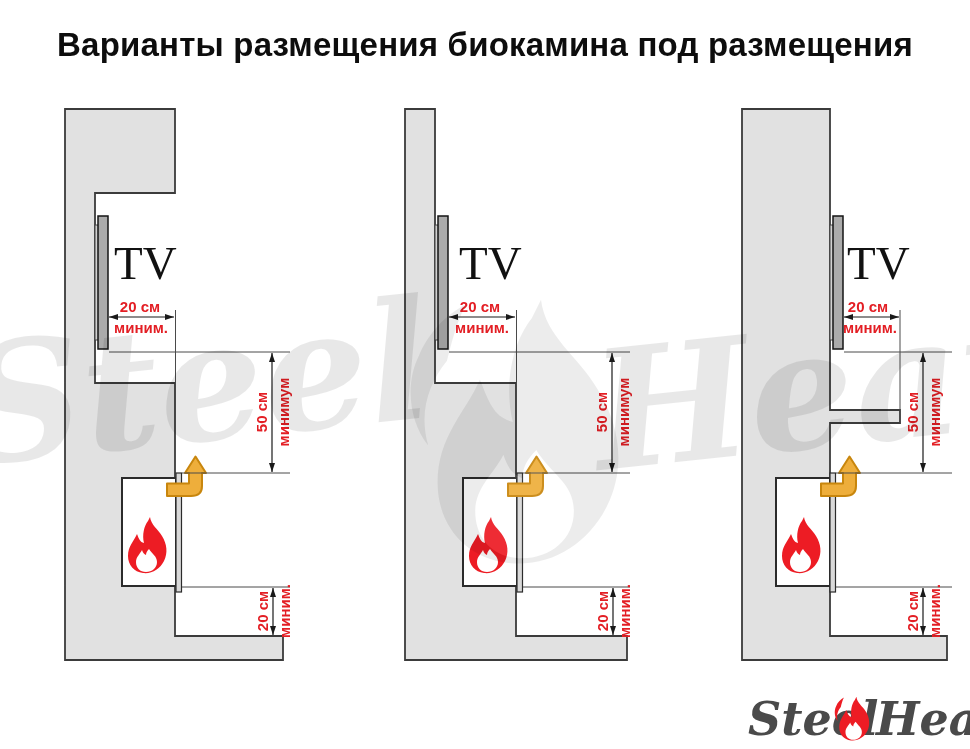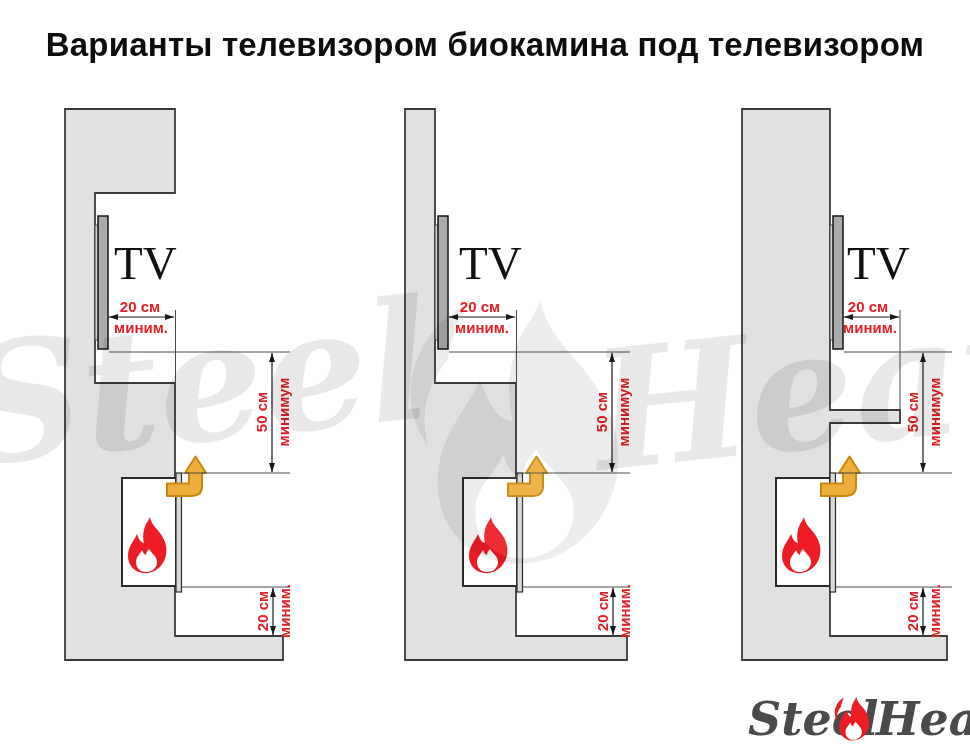--- a/index.html
+++ b/index.html
@@ -45,21 +45,21 @@
   .tvbracket{fill:#d2d2d2;stroke:#444;stroke-width:1;}
   .flame{fill:#ed1c24;}
   .flame-cut{fill:#ffffff;}
   .arrow{fill:#eeae3b;stroke:#c8860d;stroke-width:2;stroke-linejoin:round;}
 </style>
 </head>
 <body>
 
 <div class="canvas">
 
-  <div class="title">Варианты телевизором биокамина под телевизором</div>
+  <div class="title">Варианты размещения биокамина под размещения</div>
 
   <svg width="970" height="749" viewBox="0 0 970 749" style="position:absolute;left:0;top:0;">
 
     <g>
       <path class="wall" d="M65,109 H175 V193 H95 V383 H175 V478 H122 V586 H175 V636 H283 V660 H65 Z"></path>
 
       <rect class="tvbracket" x="95" y="225" width="5" height="115"></rect>
       <rect class="tvscreen" x="98" y="216" width="10" height="133"></rect>
       <text class="tv-label" x="114" y="279">TV</text>
 

